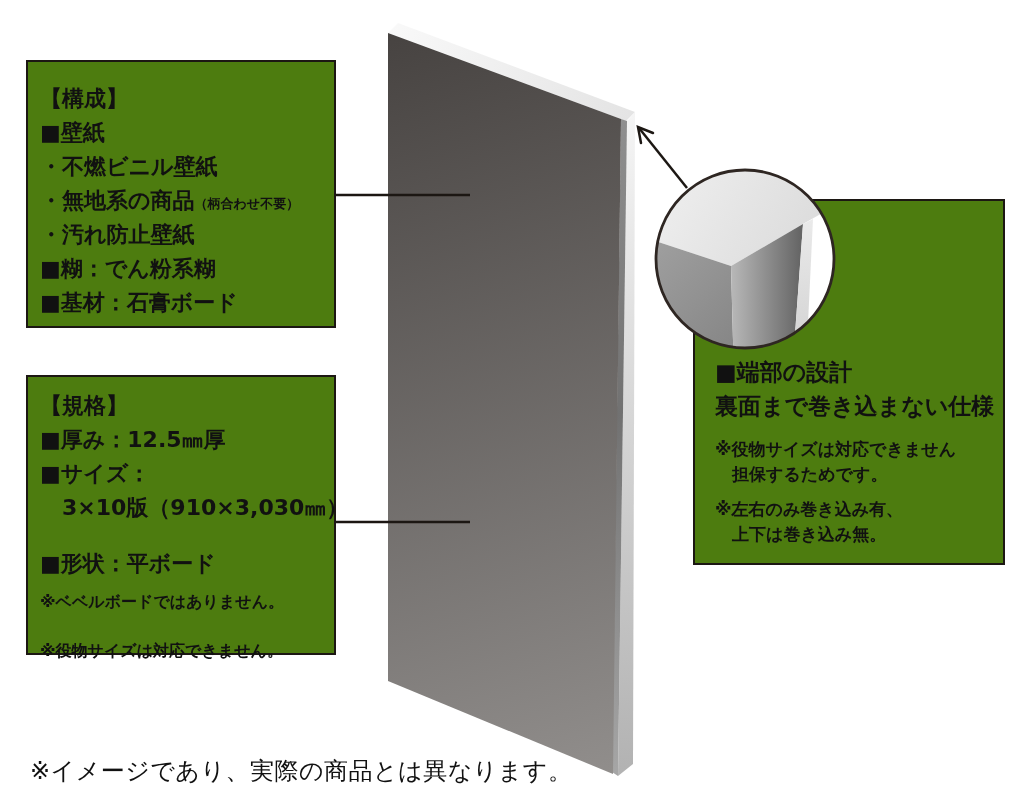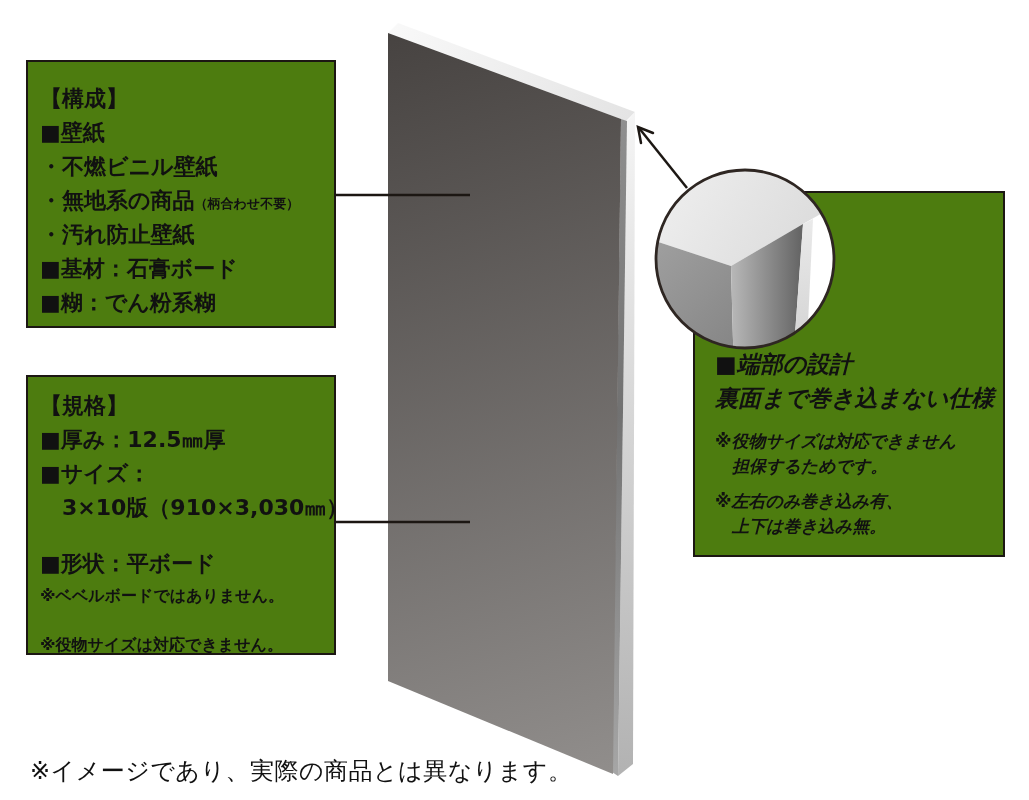--- a/index.html
+++ b/index.html
@@ -12,50 +12,50 @@
     position:relative;width:1029px;height:800px;background:#fff;overflow:hidden;
     font-family:"DejaVu Sans","Liberation Sans",sans-serif;color:var(--text);
   }
   .overlay{position:absolute;left:0;top:0;width:1029px;height:800px;z-index:5;pointer-events:none;}
   .box{
     position:absolute;background:#4d7c0f;border:2.5px solid var(--line);
     box-sizing:border-box;font-weight:bold;z-index:1;
   }
   .box1{left:26px;top:60px;width:310px;height:268px;padding:20px 8px 0 12px;}
   .box2{left:26px;top:375px;width:310px;height:280px;padding:12px 8px 0 12px;}
-  .box3{left:693px;top:191px;width:312px;height:366px;padding:154px 10px 4px 20px;font-style:italic;}
+  .box3{left:693px;top:199px;width:312px;height:366px;padding:154px 10px 4px 20px;}
   .bline{height:34px;line-height:34px;font-size:22px;white-space:nowrap;}
   .small-inline{font-size:13px;}
   .indent22{padding-left:22px;}
   .spacer22{height:22px;}
   .note-line{height:29px;line-height:29px;font-size:16px;white-space:nowrap;margin-top:20px;}
   .b3-title{height:34px;line-height:34px;font-size:23px;white-space:nowrap;}
   .b3-note{font-size:17px;line-height:25px;white-space:nowrap;}
   .b3-note .second{padding-left:17px;}
   .mt14{margin-top:14px;}
   .mt10{margin-top:10px;}
-  .mt2{margin-top:0;}
+  .mt2{margin-top:6px;}
   .footer{
     position:absolute;left:30px;top:755px;font-size:24px;font-weight:normal;
     letter-spacing:0.5px;white-space:nowrap;z-index:1;
   }
 </style>
 </head>
 <body>
 
 <div class="stage">
 
   <div class="box box1">
     <div class="bline">【構成】</div>
     <div class="bline"><span>■壁紙</span></div>
     <div class="bline"><span>・不燃ビニル壁紙</span></div>
     <div class="bline"><span>・無地系の商品</span><span class="small-inline">（柄合わせ不要）</span></div>
     <div class="bline"><span>・汚れ防止壁紙</span></div>
+    <div class="bline"><span>■糊：でん粉系糊</span></div>
     <div class="bline"><span>■基材：石膏ボード</span></div>
-    <div class="bline"><span>■糊：でん粉系糊</span></div>
   </div>
 
   <div class="box box2">
     <div class="bline">【規格】</div>
     <div class="bline">■厚み：12.5㎜厚</div>
     <div class="bline">■サイズ：</div>
     <div class="bline indent22">3×10版（910×3,030㎜）</div>
     <div class="spacer22"></div>
     <div class="bline">■形状：平ボード</div>
     <div class="note-line mt2">※ベベルボードではありません。</div>

